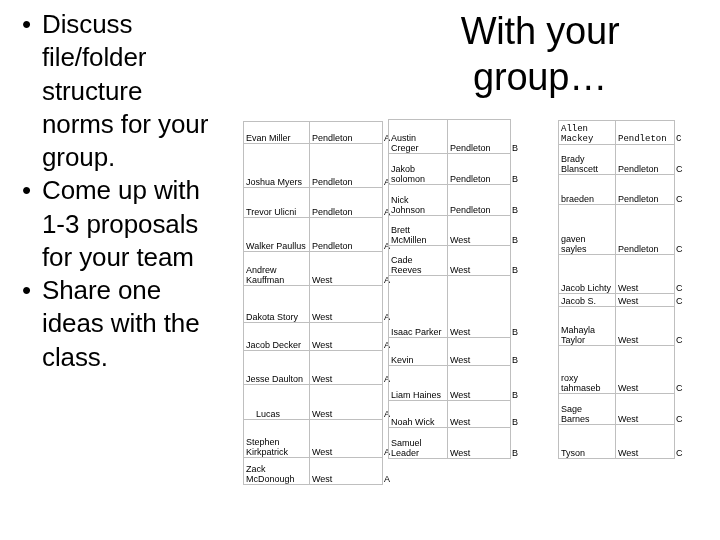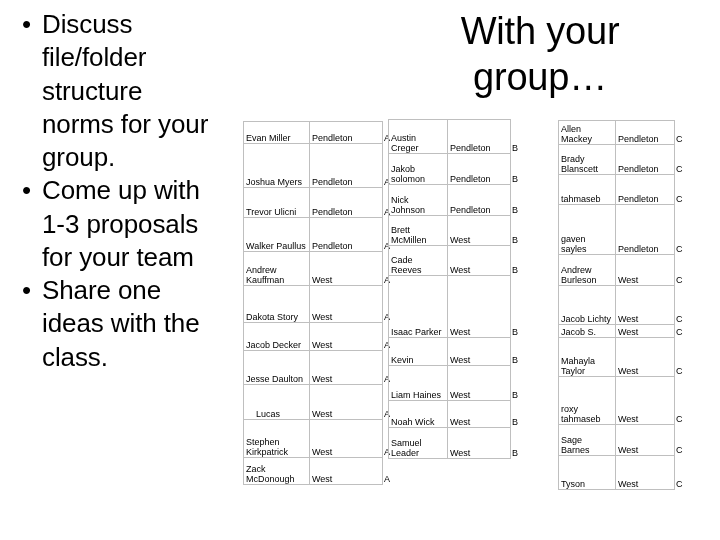--- a/index.html
+++ b/index.html
@@ -251,43 +251,38 @@
           </tr>
         </tbody>
       </table>
       <table class="ppt-table t3">
         <colgroup>
           <col class="col-name">
           <col class="col-school">
           <col class="col-letter">
         </colgroup>
         <tbody>
-          <tr style="height: 24px;">
+          <tr style="height: 24px; font-family: Liberation Mono, monospace;">
             <td style="white-space: normal;">Allen Mackey</td>
             <td>Pendleton</td>
             <td class="c-letter">C</td>
           </tr>
           <tr style="height: 30px; margin-left: 8px;">
             <td style="white-space: normal;">Brady Blanscett</td>
             <td>Pendleton</td>
             <td class="c-letter">C</td>
           </tr>
           <tr style="height: 30px;">
-            <td style="white-space: normal;">tahmaseb</td>
+            <td style="white-space: normal;">braeden</td>
             <td>Pendleton</td>
             <td class="c-letter">C</td>
           </tr>
           <tr style="height: 50px;">
             <td style="white-space: normal;">gaven sayles</td>
             <td>Pendleton</td>
-            <td class="c-letter">C</td>
-          </tr>
-          <tr style="height: 31px;">
-            <td style="white-space: normal;">Andrew Burleson</td>
-            <td>West</td>
             <td class="c-letter">C</td>
           </tr>
           <tr style="height: 39px;">
             <td style="white-space: normal;">Jacob Lichty</td>
             <td>West</td>
             <td class="c-letter">C</td>
           </tr>
           <tr style="height: 13px;">
             <td style="white-space: normal;">Jacob S.</td>
             <td>West</td>

